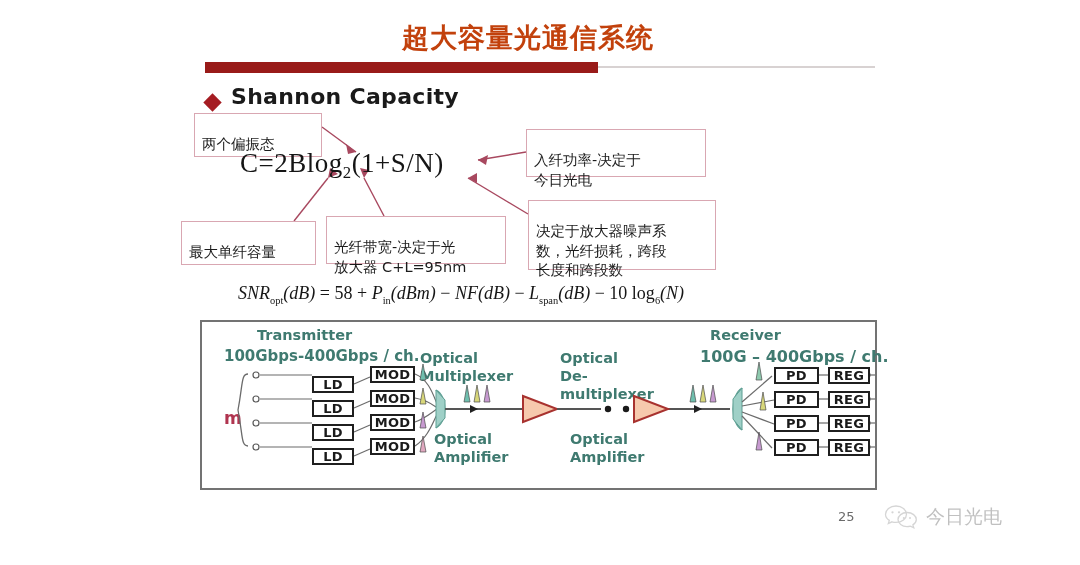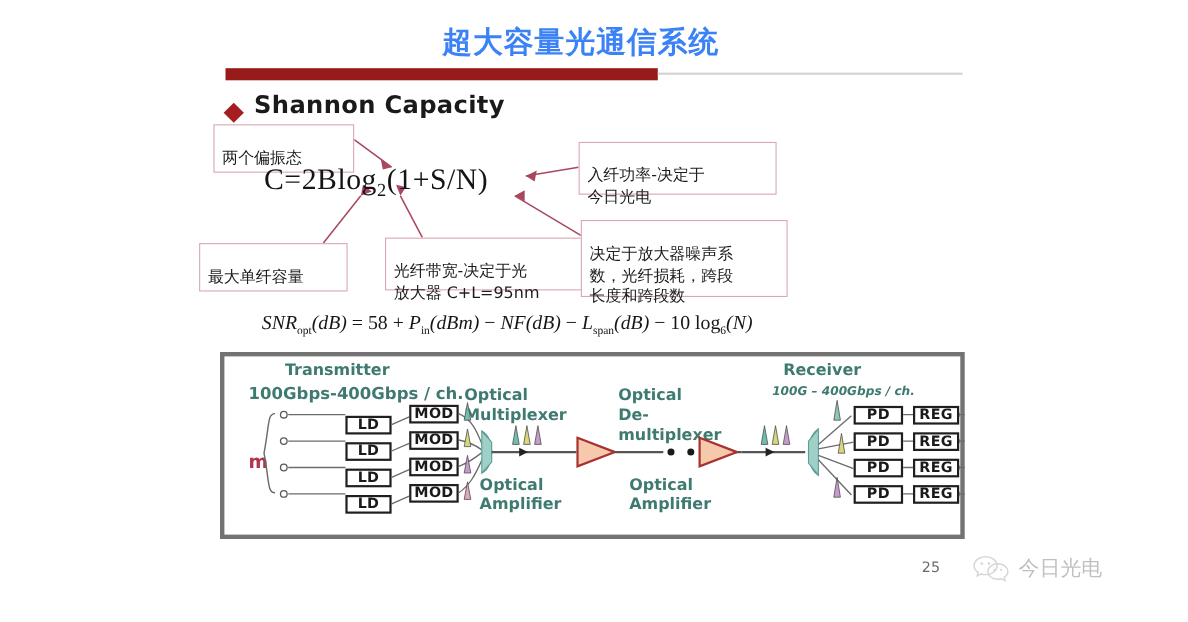--- a/index.html
+++ b/index.html
@@ -6,42 +6,42 @@
   body{
     width:1080px;height:565px;background:#ffffff;overflow:hidden;
     font-family:"Liberation Sans","DejaVu Sans",sans-serif;
     position:relative;
   }
   .slide{position:absolute;left:178px;top:0;width:720px;height:565px;background:#fff;}
 
   
   .title{
     position:absolute;left:0;top:20px;width:700px;text-align:center;
-    font-size:27px;font-weight:bold;color:#3b82f6;letter-spacing:1px;
+    font-size:27px;font-weight:bold;color:#c2410c;letter-spacing:1px;
     font-family:"DejaVu Sans","Liberation Sans",sans-serif;
   }
   .title-bar{position:absolute;left:27px;top:62px;width:393px;height:11px;background:#991b19;}
   .title-bar-thin{position:absolute;left:420px;top:66px;width:277px;height:2px;background:#d8d2d2;}
 
   
   .bullet-row{position:absolute;left:28px;top:84px;display:flex;align-items:flex-end;gap:12px;}
   .diamond{width:13px;height:13px;background:#a51c22;transform:rotate(45deg);}
   .bullet-text{font-size:22px;font-weight:bold;color:#1a1a1a;
     font-family:"DejaVu Sans","Liberation Sans",sans-serif;letter-spacing:.3px;}
 
   
   .callout{
     position:absolute;border:1.5px solid #d9a7b2;background:#fff;
     color:#1c1c1c;font-size:14.5px;line-height:1.35;
     font-family:"DejaVu Sans","Liberation Sans",sans-serif;
     padding:21px 7px;box-sizing:border-box;white-space:pre-line;
   }
   #c-pol  {left:16px; top:113px; width:128px;height:28px;}
   #c-cap  {left:3px;  top:221px; width:135px;height:30px;}
-  #c-bw   {left:148px;top:216px; width:180px;height:48px;margin-left:24px;}
+  #c-bw   {left:148px;top:216px; width:180px;height:48px;}
   #c-pin  {left:348px;top:129px; width:180px;height:48px;}
   #c-nf   {left:350px;top:200px; width:188px;height:70px;}
 
   
   .formula-main{
     position:absolute;left:62px;top:148px;
     font-family:"Liberation Serif","DejaVu Serif",serif;
     font-size:27px;color:#151515;letter-spacing:.5px;white-space:nowrap;
   }
   .formula-main sub{font-size:.62em;}
@@ -51,27 +51,27 @@
     font-style:italic;font-size:18px;color:#161616;white-space:nowrap;
   }
   .formula-snr sub{font-style:normal;font-size:.58em;}
   .formula-snr .up{font-style:normal;}
 
   
   .leaders{position:absolute;left:0;top:0;width:720px;height:565px;pointer-events:none;}
 
   
   .diagram{position:absolute;left:22px;top:320px;width:677px;height:170px;
-    border:4px solid #737373;box-sizing:border-box;background:#fff;}
+    border:2px solid #737373;box-sizing:border-box;background:#fff;}
   .dg-label{position:absolute;color:#3f7a70;font-weight:bold;
     font-family:"DejaVu Sans","Liberation Sans",sans-serif;}
   #l-tx   {left:55px; top:5px;  font-size:14.5px;}
   #l-rx   {left:508px;top:5px;  font-size:14.5px;}
   #l-rate {left:22px; top:25px; font-size:15px;white-space:nowrap;}
-  #l-rate2{left:498px;top:25px; font-size:11px;white-space:nowrap;font-style:italic;}
+  #l-rate2{left:498px;top:25px; font-size:16px;white-space:nowrap;}
   #l-mux  {left:218px;top:27px; font-size:14.5px;width:95px;line-height:1.25;}
   #l-demux{left:358px;top:27px; font-size:14.5px;width:110px;line-height:1.25;}
   #l-amp1 {left:232px;top:108px;font-size:14.5px;width:90px;line-height:1.25;}
   #l-amp2 {left:368px;top:108px;font-size:14.5px;width:90px;line-height:1.25;}
 
   .m-label{position:absolute;left:22px;top:86px;color:#b0344f;font-weight:bold;
     font-size:17px;font-family:"DejaVu Sans","Liberation Sans",sans-serif;}
 
   .unitbox{position:absolute;border:2px solid #1f1f1f;background:#fff;
     display:flex;align-items:center;justify-content:center;

